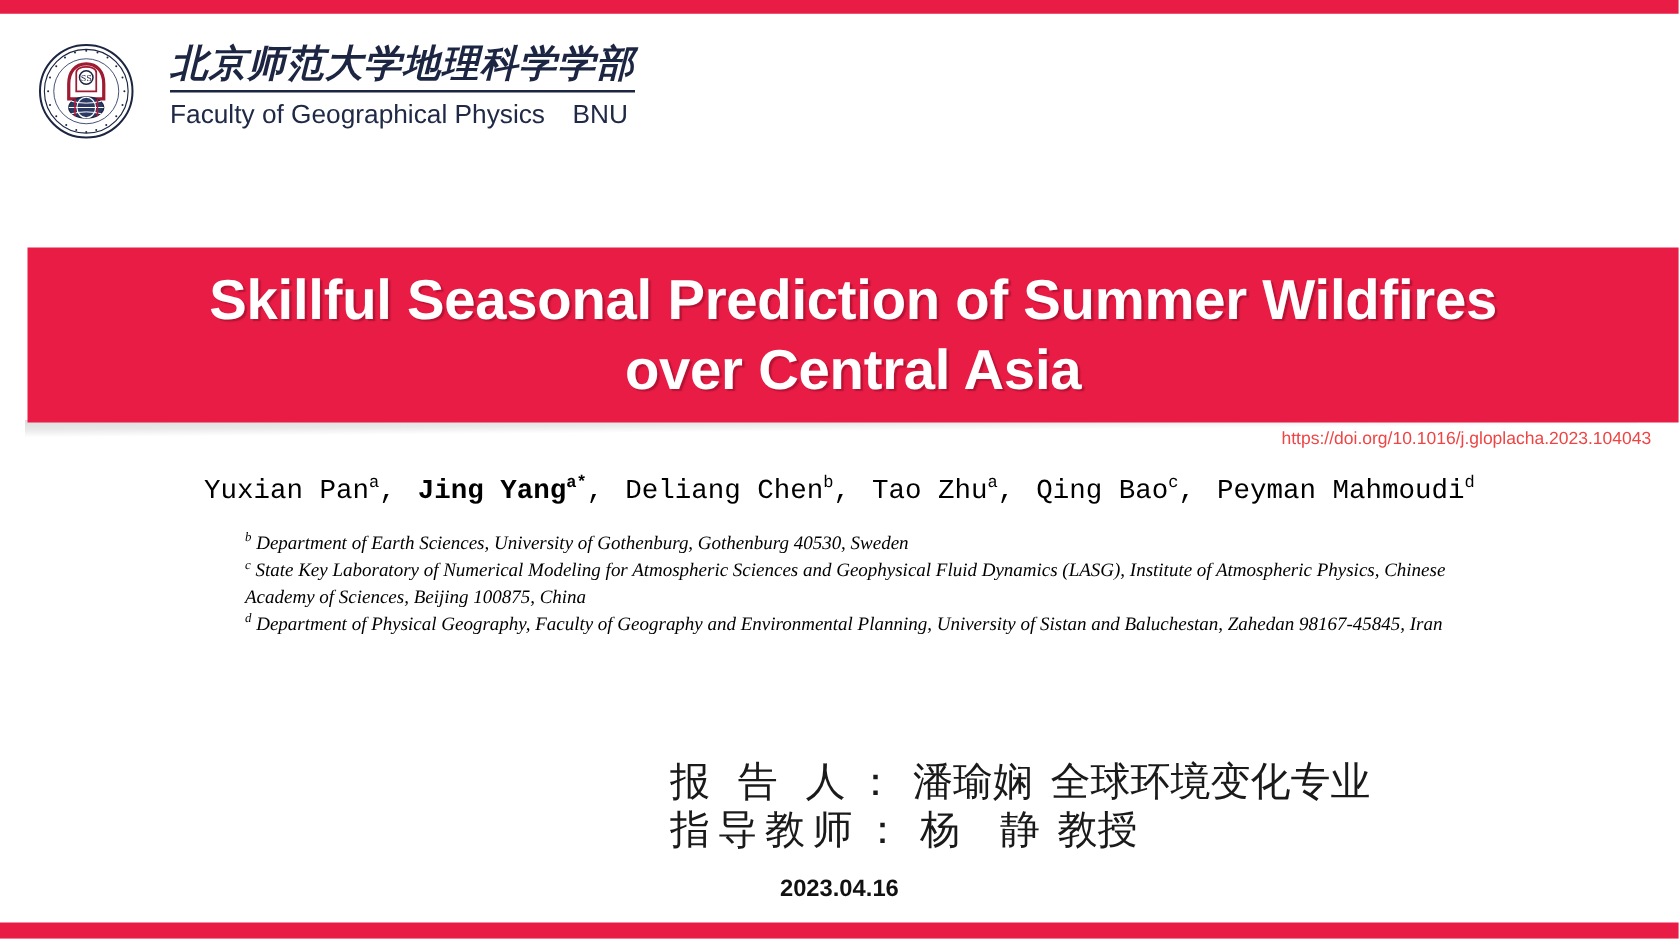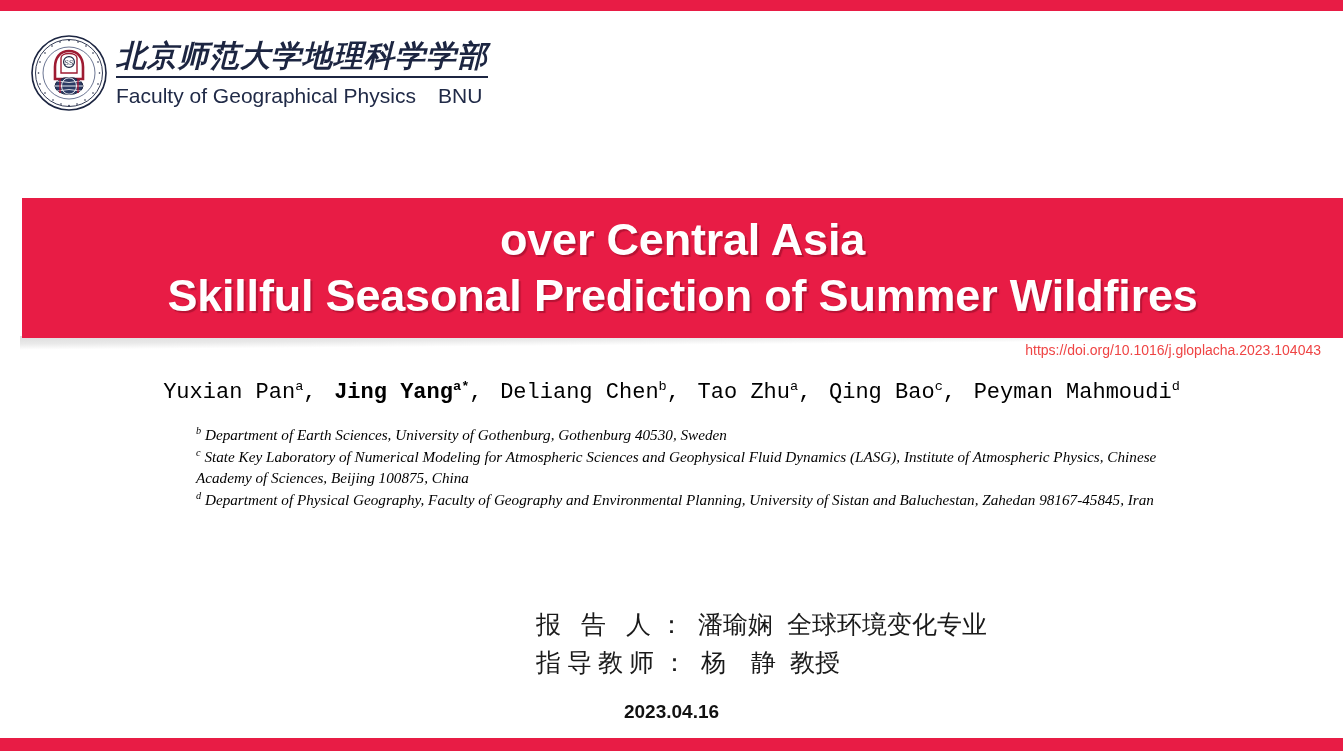--- a/index.html
+++ b/index.html
@@ -40,22 +40,22 @@
     height: 13px;
     background: #E81C45;
   }
 
   
   .header {
     position: absolute;
     left: 30px;
     top: 34px;
     display: flex;
-    align-items: center;
-    gap: 8px;
+    align-items: flex-start;
+    gap: 28px;
   }
   .seal {
     width: 78px;
     height: 78px;
     flex: 0 0 78px;
     position: relative;
   }
   .seal svg { display: block; }
 
   .wordmark {
@@ -178,21 +178,21 @@
 
   
   .presenter {
     position: absolute;
     left: 0;
     top: 606px;
     width: 1343px;
   }
   .presenter-row {
     font-family: "DejaVu Sans", "Liberation Sans", sans-serif;
-    font-size: 25px;
+    font-size: 32px;
     line-height: 38px;
     color: #1a1a1a;
     padding-left: 536px;
     white-space: nowrap;
   }
   .presenter-row .label {
     letter-spacing: 6px;
   }
   .presenter-row .colon {
     margin: 0 14px 0 2px;
@@ -269,22 +269,22 @@
     <div class="wordmark">
       <div class="wordmark-cn">北京师范大学地理科学学部</div>
       <div class="wordmark-en">
         <span>Faculty of Geographical Physics</span><span class="bnu">BNU</span>
       </div>
     </div>
   </div>
 
   <div class="title-shadow"></div>
   <div class="title-banner">
+    <div class="title-line">Skillful Seasonal Prediction of Summer Wildfires</div>
     <div class="title-line">over Central Asia</div>
-    <div class="title-line">Skillful Seasonal Prediction of Summer Wildfires</div>
   </div>
 
   <div class="doi">https://doi.org/10.1016/j.gloplacha.2023.104043</div>
 
   <div class="authors"><span><span>Yuxian Pan</span><sup>a</sup></span><span>,  </span><span><span class="bold">Jing Yang</span><sup class="bold">a*</sup></span><span>,  </span><span><span>Deliang Chen</span><sup>b</sup></span><span>,  </span><span><span>Tao Zhu</span><sup>a</sup></span><span>,  </span><span><span>Qing Bao</span><sup>c</sup></span><span>,  </span><span><span>Peyman Mahmoudi</span><sup>d</sup></span></div>
 
   <div class="affils">
       <p><sup>b</sup><span> Department of Earth Sciences, University of Gothenburg, Gothenburg 40530, Sweden</span></p>
       <p><sup>c</sup><span> State Key Laboratory of Numerical Modeling for Atmospheric Sciences and Geophysical Fluid Dynamics (LASG), Institute of Atmospheric Physics, Chinese Academy of Sciences, Beijing 100875, China</span></p>
       <p><sup>d</sup><span> Department of Physical Geography, Faculty of Geography and Environmental Planning, University of Sistan and Baluchestan, Zahedan 98167-45845, Iran</span></p>

